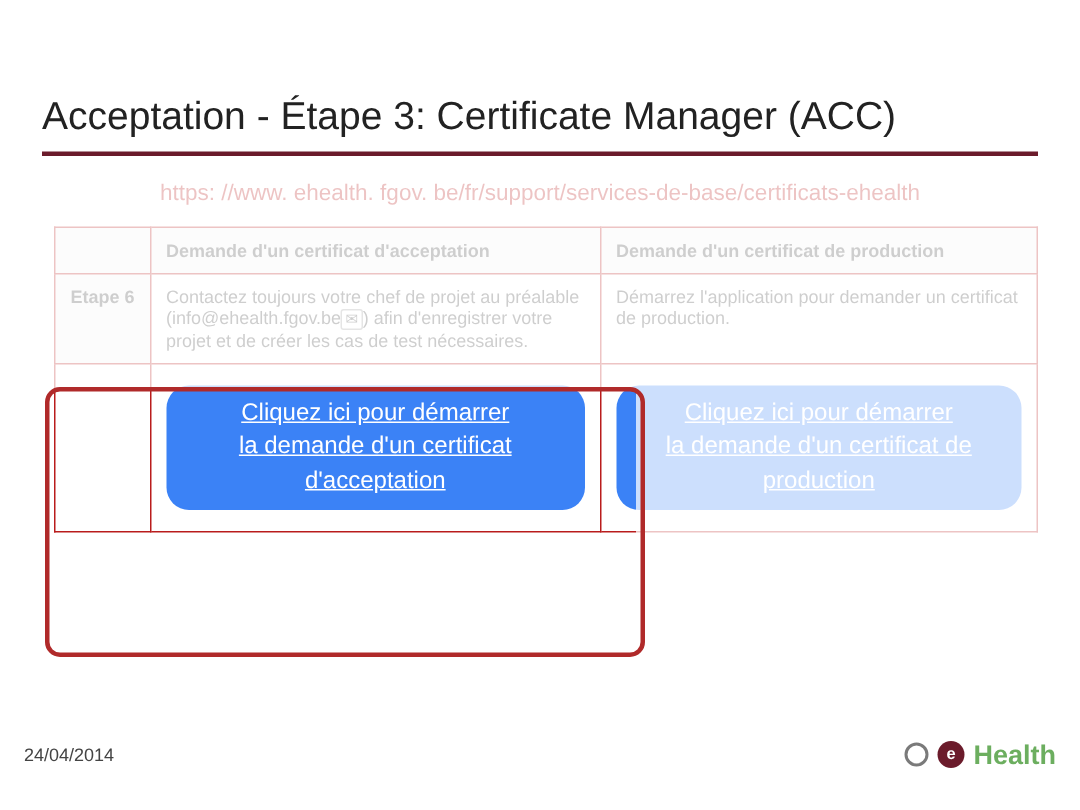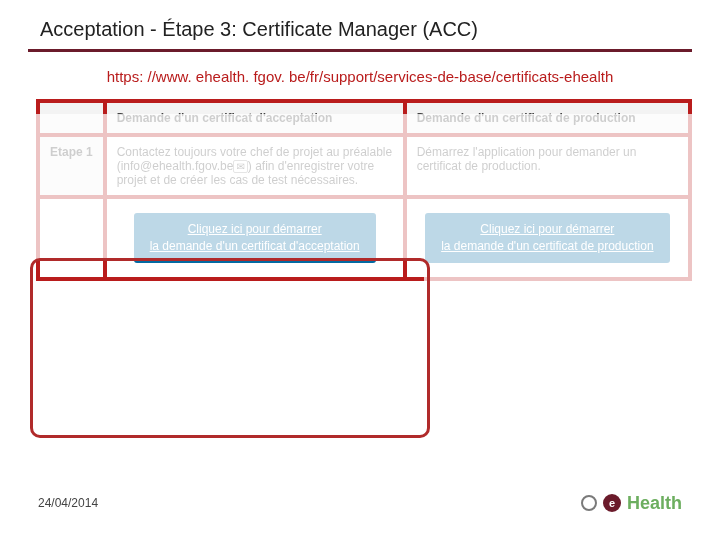--- a/index.html
+++ b/index.html
@@ -5,24 +5,25 @@
   * { box-sizing: border-box; margin: 0; padding: 0; }
   body {
     width: 720px;
     height: 540px;
     background: #ffffff;
     font-family: Arial, Helvetica, sans-serif;
     position: relative;
     overflow: hidden;
   }
   .slide-title {
-    font-size: 20px;
+    font-size: 26px;
     color: #222;
-    padding: 18px 28px 8px 40px;
+    padding: 18px 28px 8px 28px;
     font-weight: normal;
+    margin-top: 44px;
   }
   .title-rule {
     margin: 0 28px;
     height: 3px;
     background: #6b1b2b;
   }
   .url {
     text-align: center;
     font-size: 15px;
     color: #b91c1c;
@@ -32,21 +33,21 @@
     margin: 4px 28px 0 36px;
     position: relative;
   }
   table {
     width: 100%;
     border-collapse: collapse;
     font-size: 12px;
     color: #444;
   }
   th, td {
-    border: 4px solid #b91c1c;
+    border: 1px solid #b91c1c;
     padding: 8px 10px;
     vertical-align: top;
     text-align: left;
   }
   th {
     background: #f3f3f3;
     font-weight: bold;
   }
   td.labelcell {
     background: #f3f3f3;
@@ -59,26 +60,26 @@
   .mail-icon {
     display: inline-block;
     font-size: 10px;
     border: 1px solid #999;
     padding: 0 2px;
     border-radius: 2px;
     vertical-align: middle;
   }
   .btn {
     display: inline-block;
-    background: #0369a1;
+    background: #3b82f6;
     color: #fff;
     text-align: center;
     padding: 8px 16px;
-    border-radius: 3px;
-    font-size: 12px;
+    border-radius: 15px;
+    font-size: 16px;
     text-decoration: underline;
     line-height: 1.4;
   }
   tr.action-row td {
     text-align: center;
     padding-top: 14px;
     padding-bottom: 14px;
     background: #fff;
   }
   
@@ -109,21 +110,21 @@
     pointer-events: none;
   }
   .footer {
     position: absolute;
     left: 0; right: 0;
     bottom: 22px;
     height: 30px;
     display: flex;
     align-items: center;
     justify-content: space-between;
-    padding: 0 38px;
+    padding: 0 16px;
     font-size: 12px;
     color: #444;
   }
   .footer .pnum { flex: 1; text-align: center; }
   .logo {
     display: flex;
     align-items: center;
     gap: 6px;
   }
   .logo .ring {
@@ -160,21 +161,21 @@
   <table>
     <thead>
       <tr>
         <th></th>
         <th class="col-acc">Demande d'un certificat d'acceptation</th>
         <th class="col-prod">Demande d'un certificat de production</th>
       </tr>
     </thead>
     <tbody>
       <tr>
-        <td class="labelcell">Etape 1</td>
+        <td class="labelcell">Etape 6</td>
         <td>
           <span>Contactez toujours votre chef de projet au préalable (</span><span>info@ehealth.fgov.be</span><span class="mail-icon">✉</span><span>) afin d'enregistrer votre projet et de créer les cas de test nécessaires.</span>
         </td>
         <td>Démarrez l'application pour demander un certificat de production.</td>
       </tr>
       <tr class="action-row">
         <td class="labelcell"></td>
         <td>
           <span class="btn">
             <span>Cliquez ici pour démarrer</span><br>

